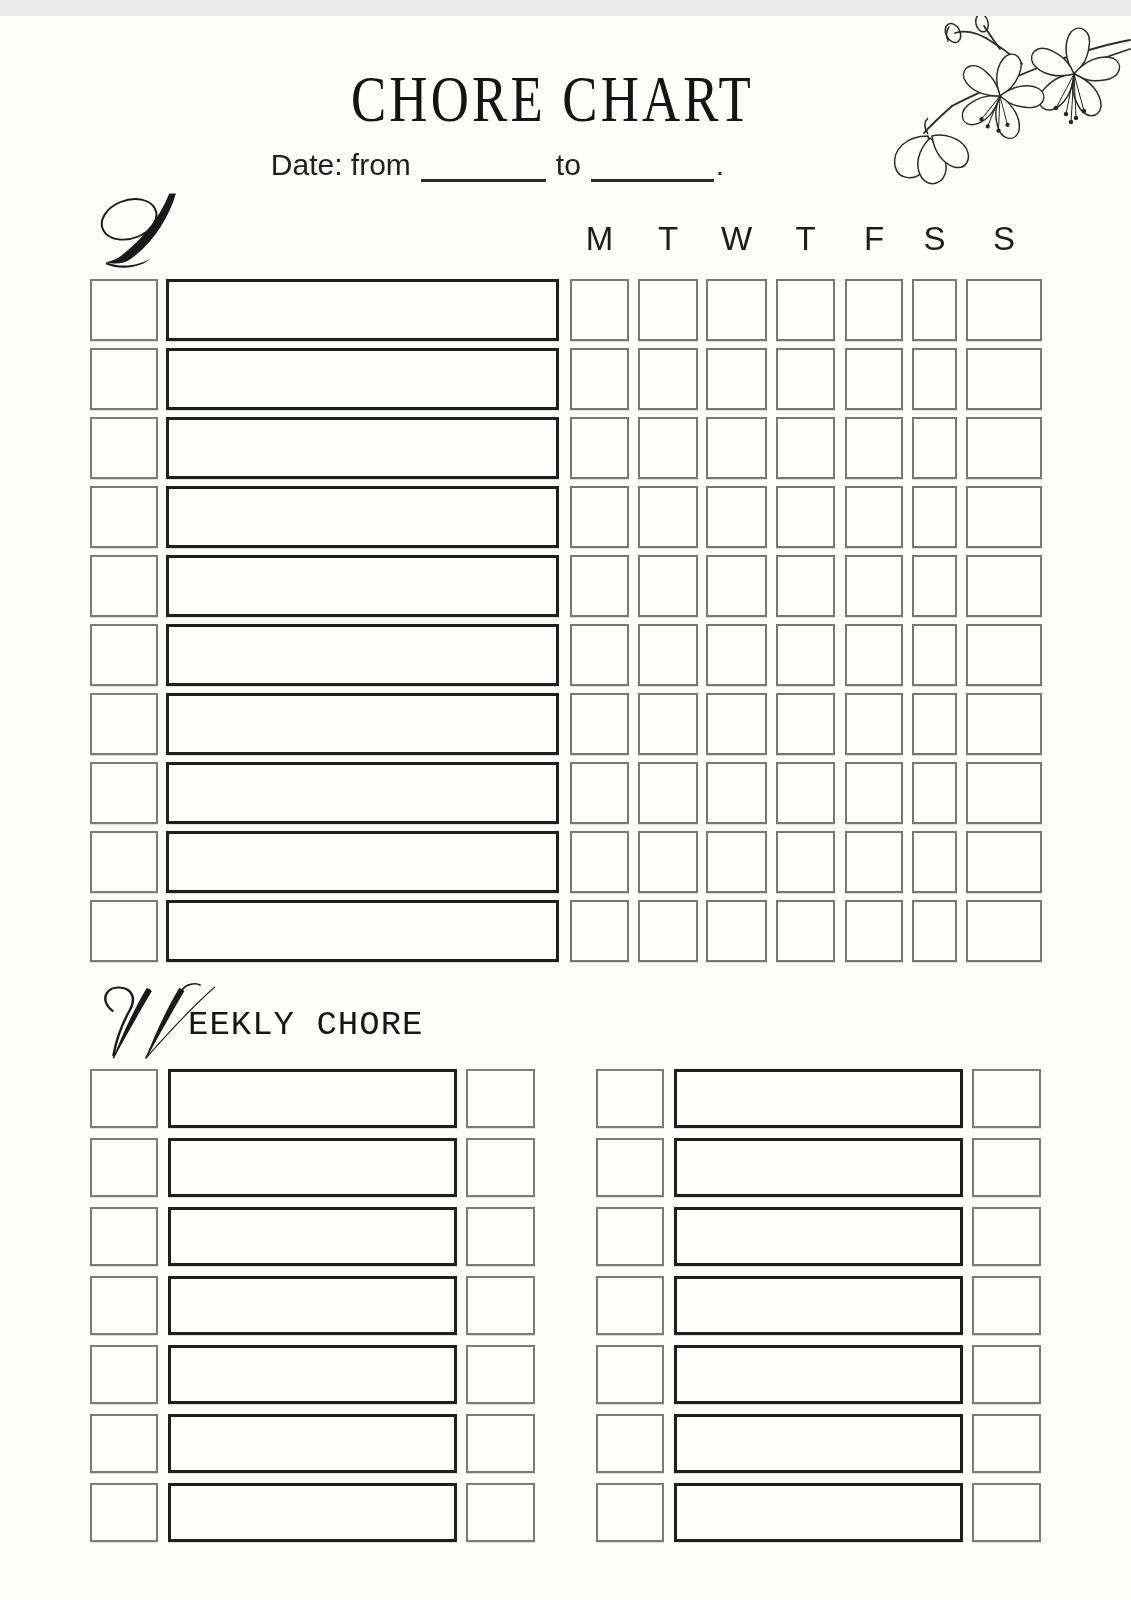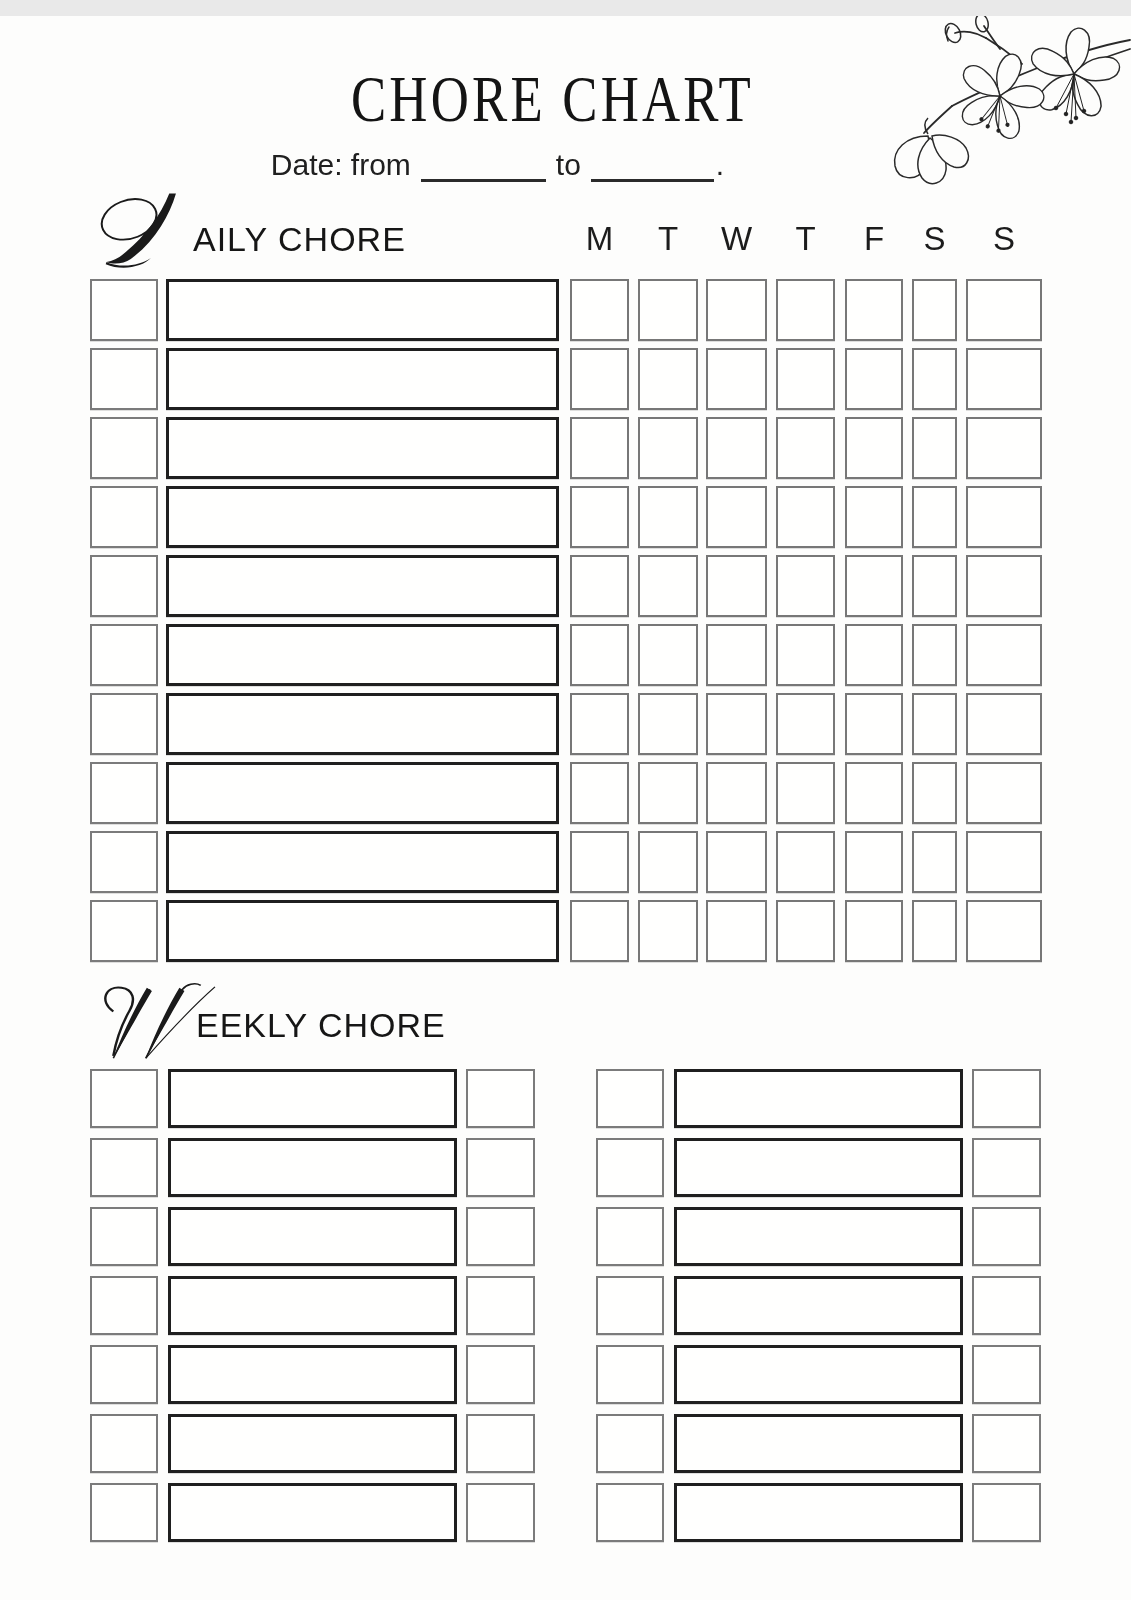--- a/index.html
+++ b/index.html
@@ -28,21 +28,21 @@
   .flower{position:absolute;top:0;right:0;width:271px;height:170px;}
   
   .script-svg{position:absolute;}
   .svg-d{left:99px;top:176px;width:92px;height:76px;}
   .svg-w{left:95px;top:966px;width:122px;height:82px;}
   .heading-text{
     position:absolute;font-size:34px;letter-spacing:1px;color:#161616;line-height:1.1;
     white-space:nowrap;
   }
   .daily-heading-text{left:193px;top:205px;}
-  .weekly-heading-text{left:196px;top:991px;}
+  .weekly-heading-text{left:188px;top:991px;font-family:Liberation Mono, monospace;}
   
   .day-header-row{position:absolute;left:90px;top:206px;height:38px;width:962px;}
   .day-letter{position:absolute;top:0;text-align:center;font-size:33px;color:#1c1c1c;line-height:1;}
   .dh1{left:480px;width:59px}.dh2{left:548px;width:60px}.dh3{left:616px;width:61px}
   .dh4{left:686px;width:59px}.dh5{left:755px;width:58px}.dh6{left:822px;width:45px}
   .dh7{left:876px;width:76px}
   .daily-table{position:absolute;left:90px;top:263px;width:962px;}
   .drow{position:relative;height:62px;margin-bottom:7px;}
   .box{
     position:absolute;top:0;box-sizing:border-box;background:#fffffe;
@@ -140,21 +140,20 @@
   </svg>
 
   <div class="title">CHORE CHART</div>
   <div class="date-line"><span>Date: from</span><span class="blank blank-from"></span><span>to</span><span class="blank blank-to"></span><span>.</span></div>
 
   <svg class="script-svg svg-d" viewBox="0 0 110 100" preserveAspectRatio="none" aria-hidden="true">
     <ellipse cx="36" cy="36" rx="34" ry="25" transform="rotate(-24 36 36)" fill="none" stroke="#1a1a1a" stroke-width="2.4"></ellipse>
     <path d="M92,2 C84,32 66,66 38,88 C30,94 18,96 9,92 C17,91 25,86 32,79 C55,58 74,30 84,2 Z" fill="#1a1a1a"></path>
     <path d="M9,92 C24,100 48,98 62,87 C52,99 27,104 8,95 Z" fill="#1a1a1a"></path>
   </svg>
-  <div class="heading-text daily-heading-text">AILY CHORE</div>
 
   <div class="day-header-row">
       <span class="day-letter dh1">M</span>
       <span class="day-letter dh2">T</span>
       <span class="day-letter dh3">W</span>
       <span class="day-letter dh4">T</span>
       <span class="day-letter dh5">F</span>
       <span class="day-letter dh6">S</span>
       <span class="day-letter dh7">S</span>
     </div>

